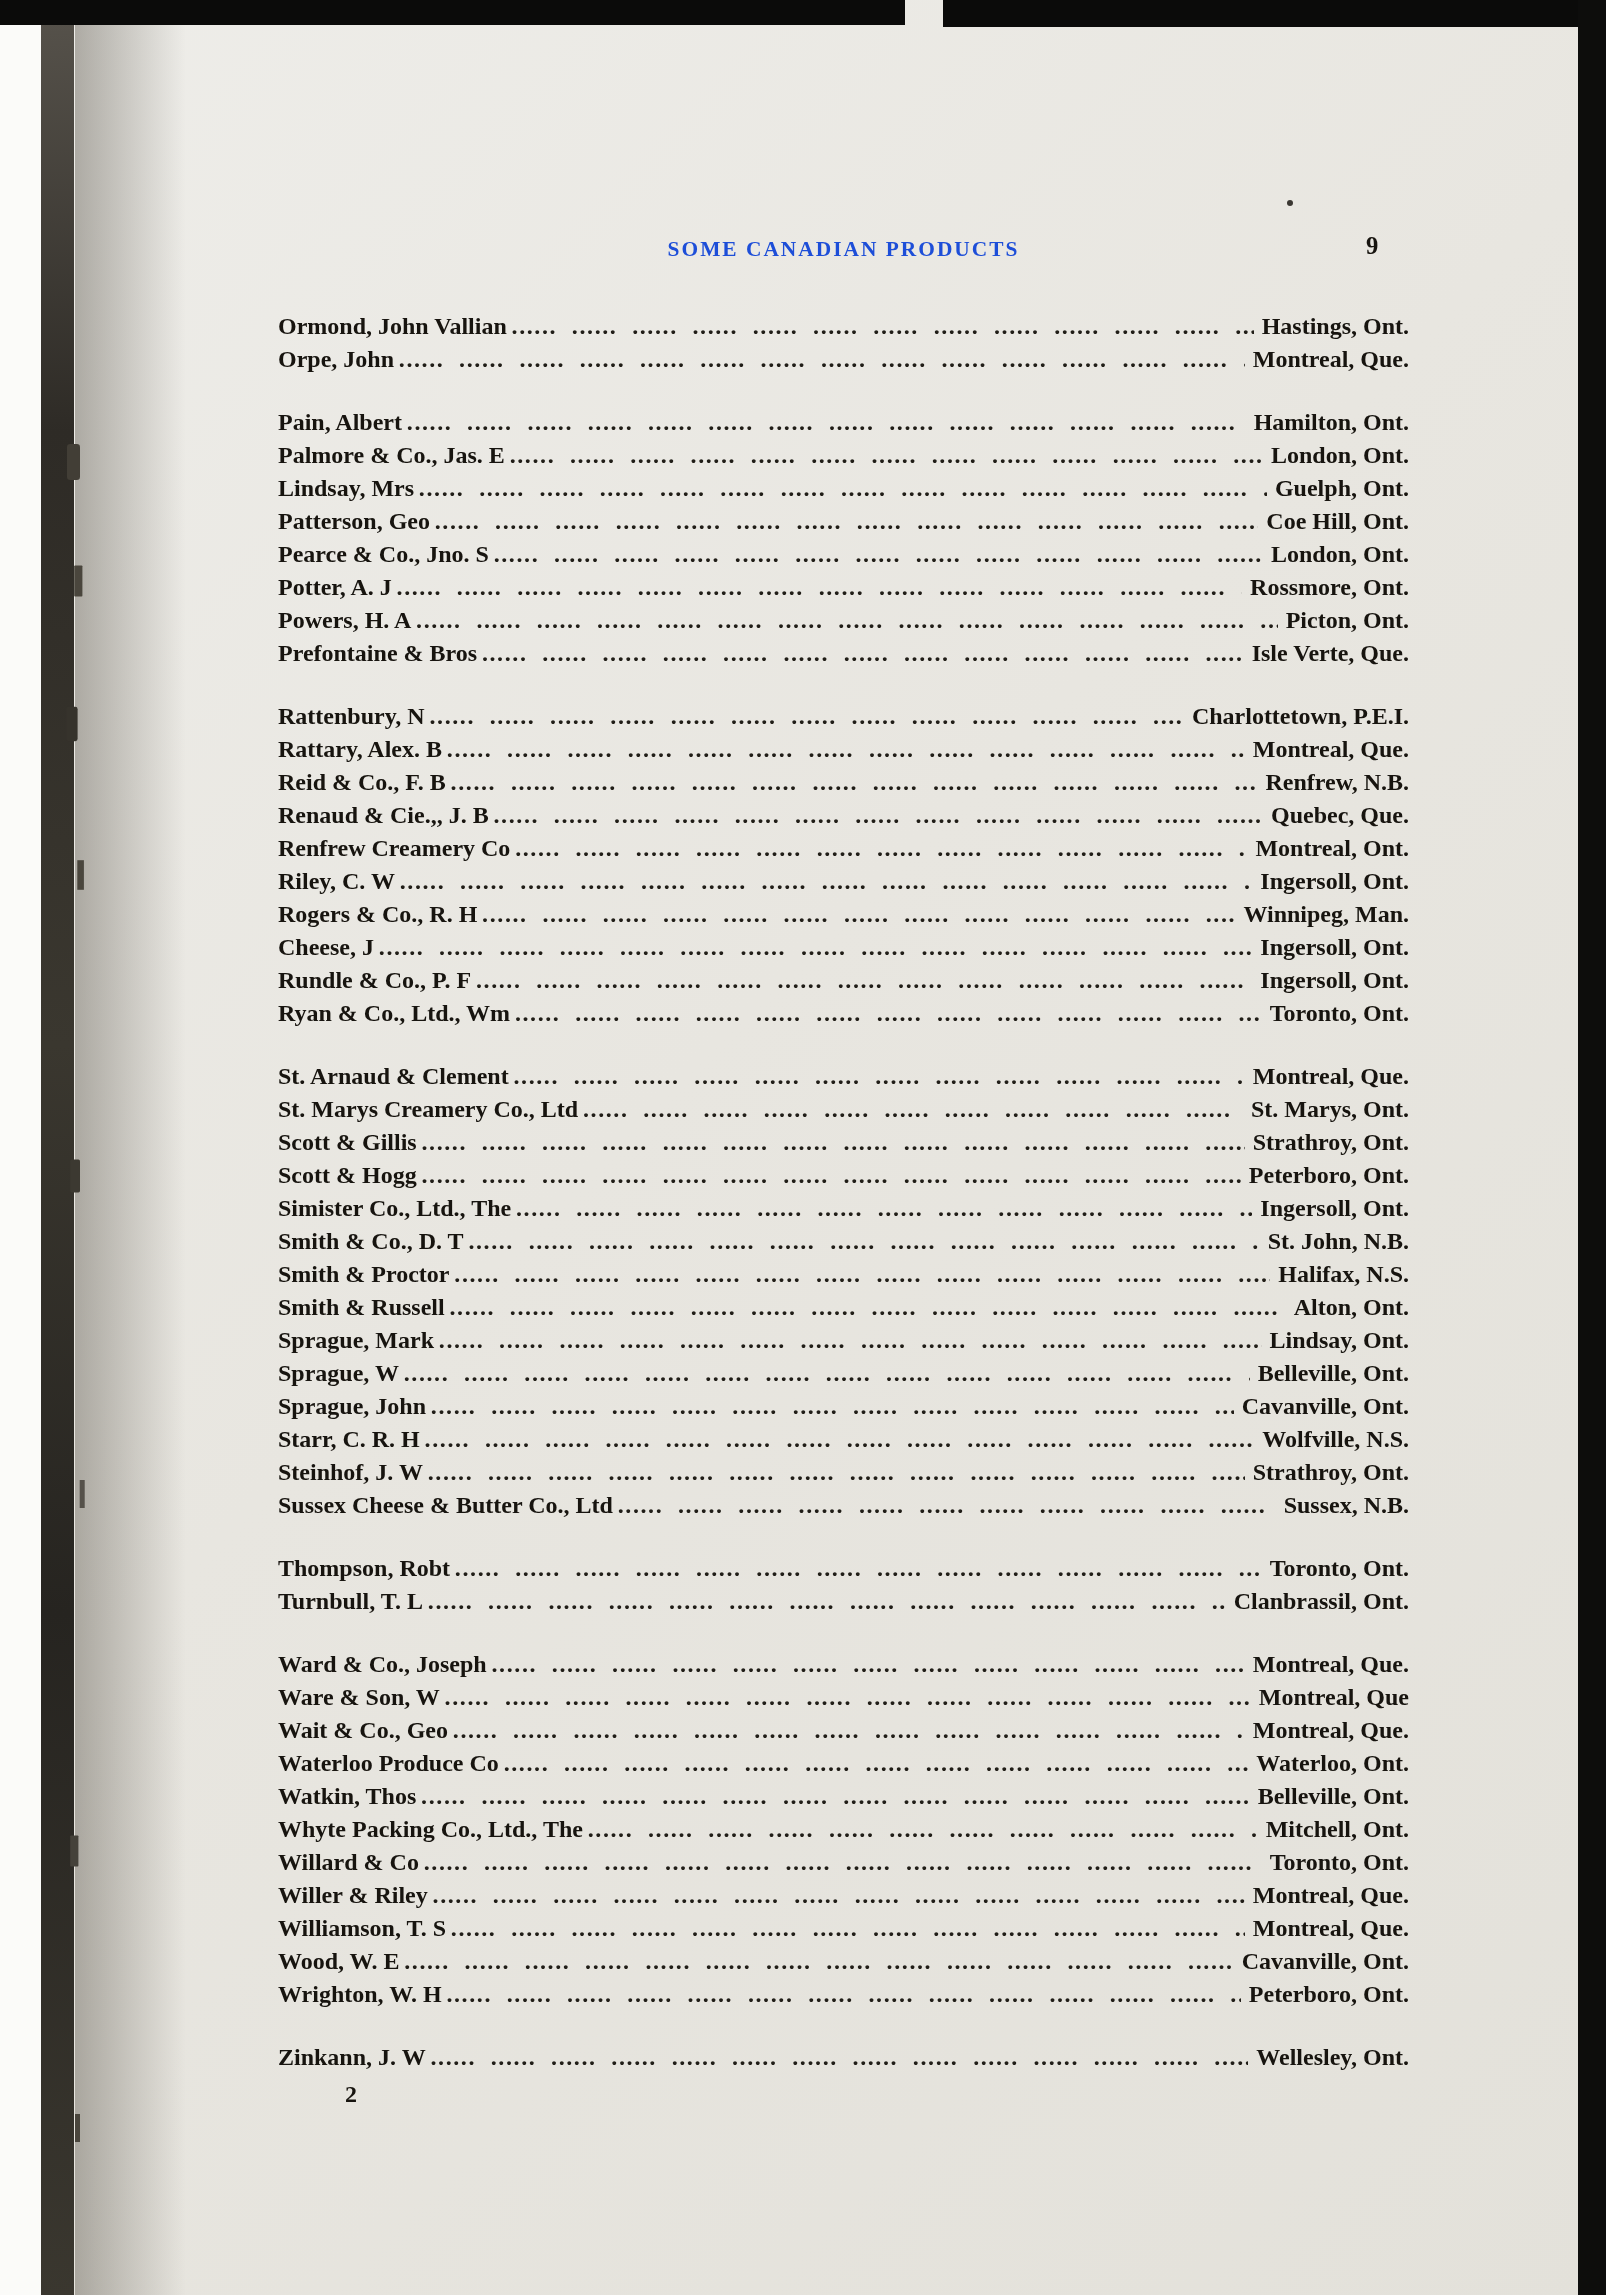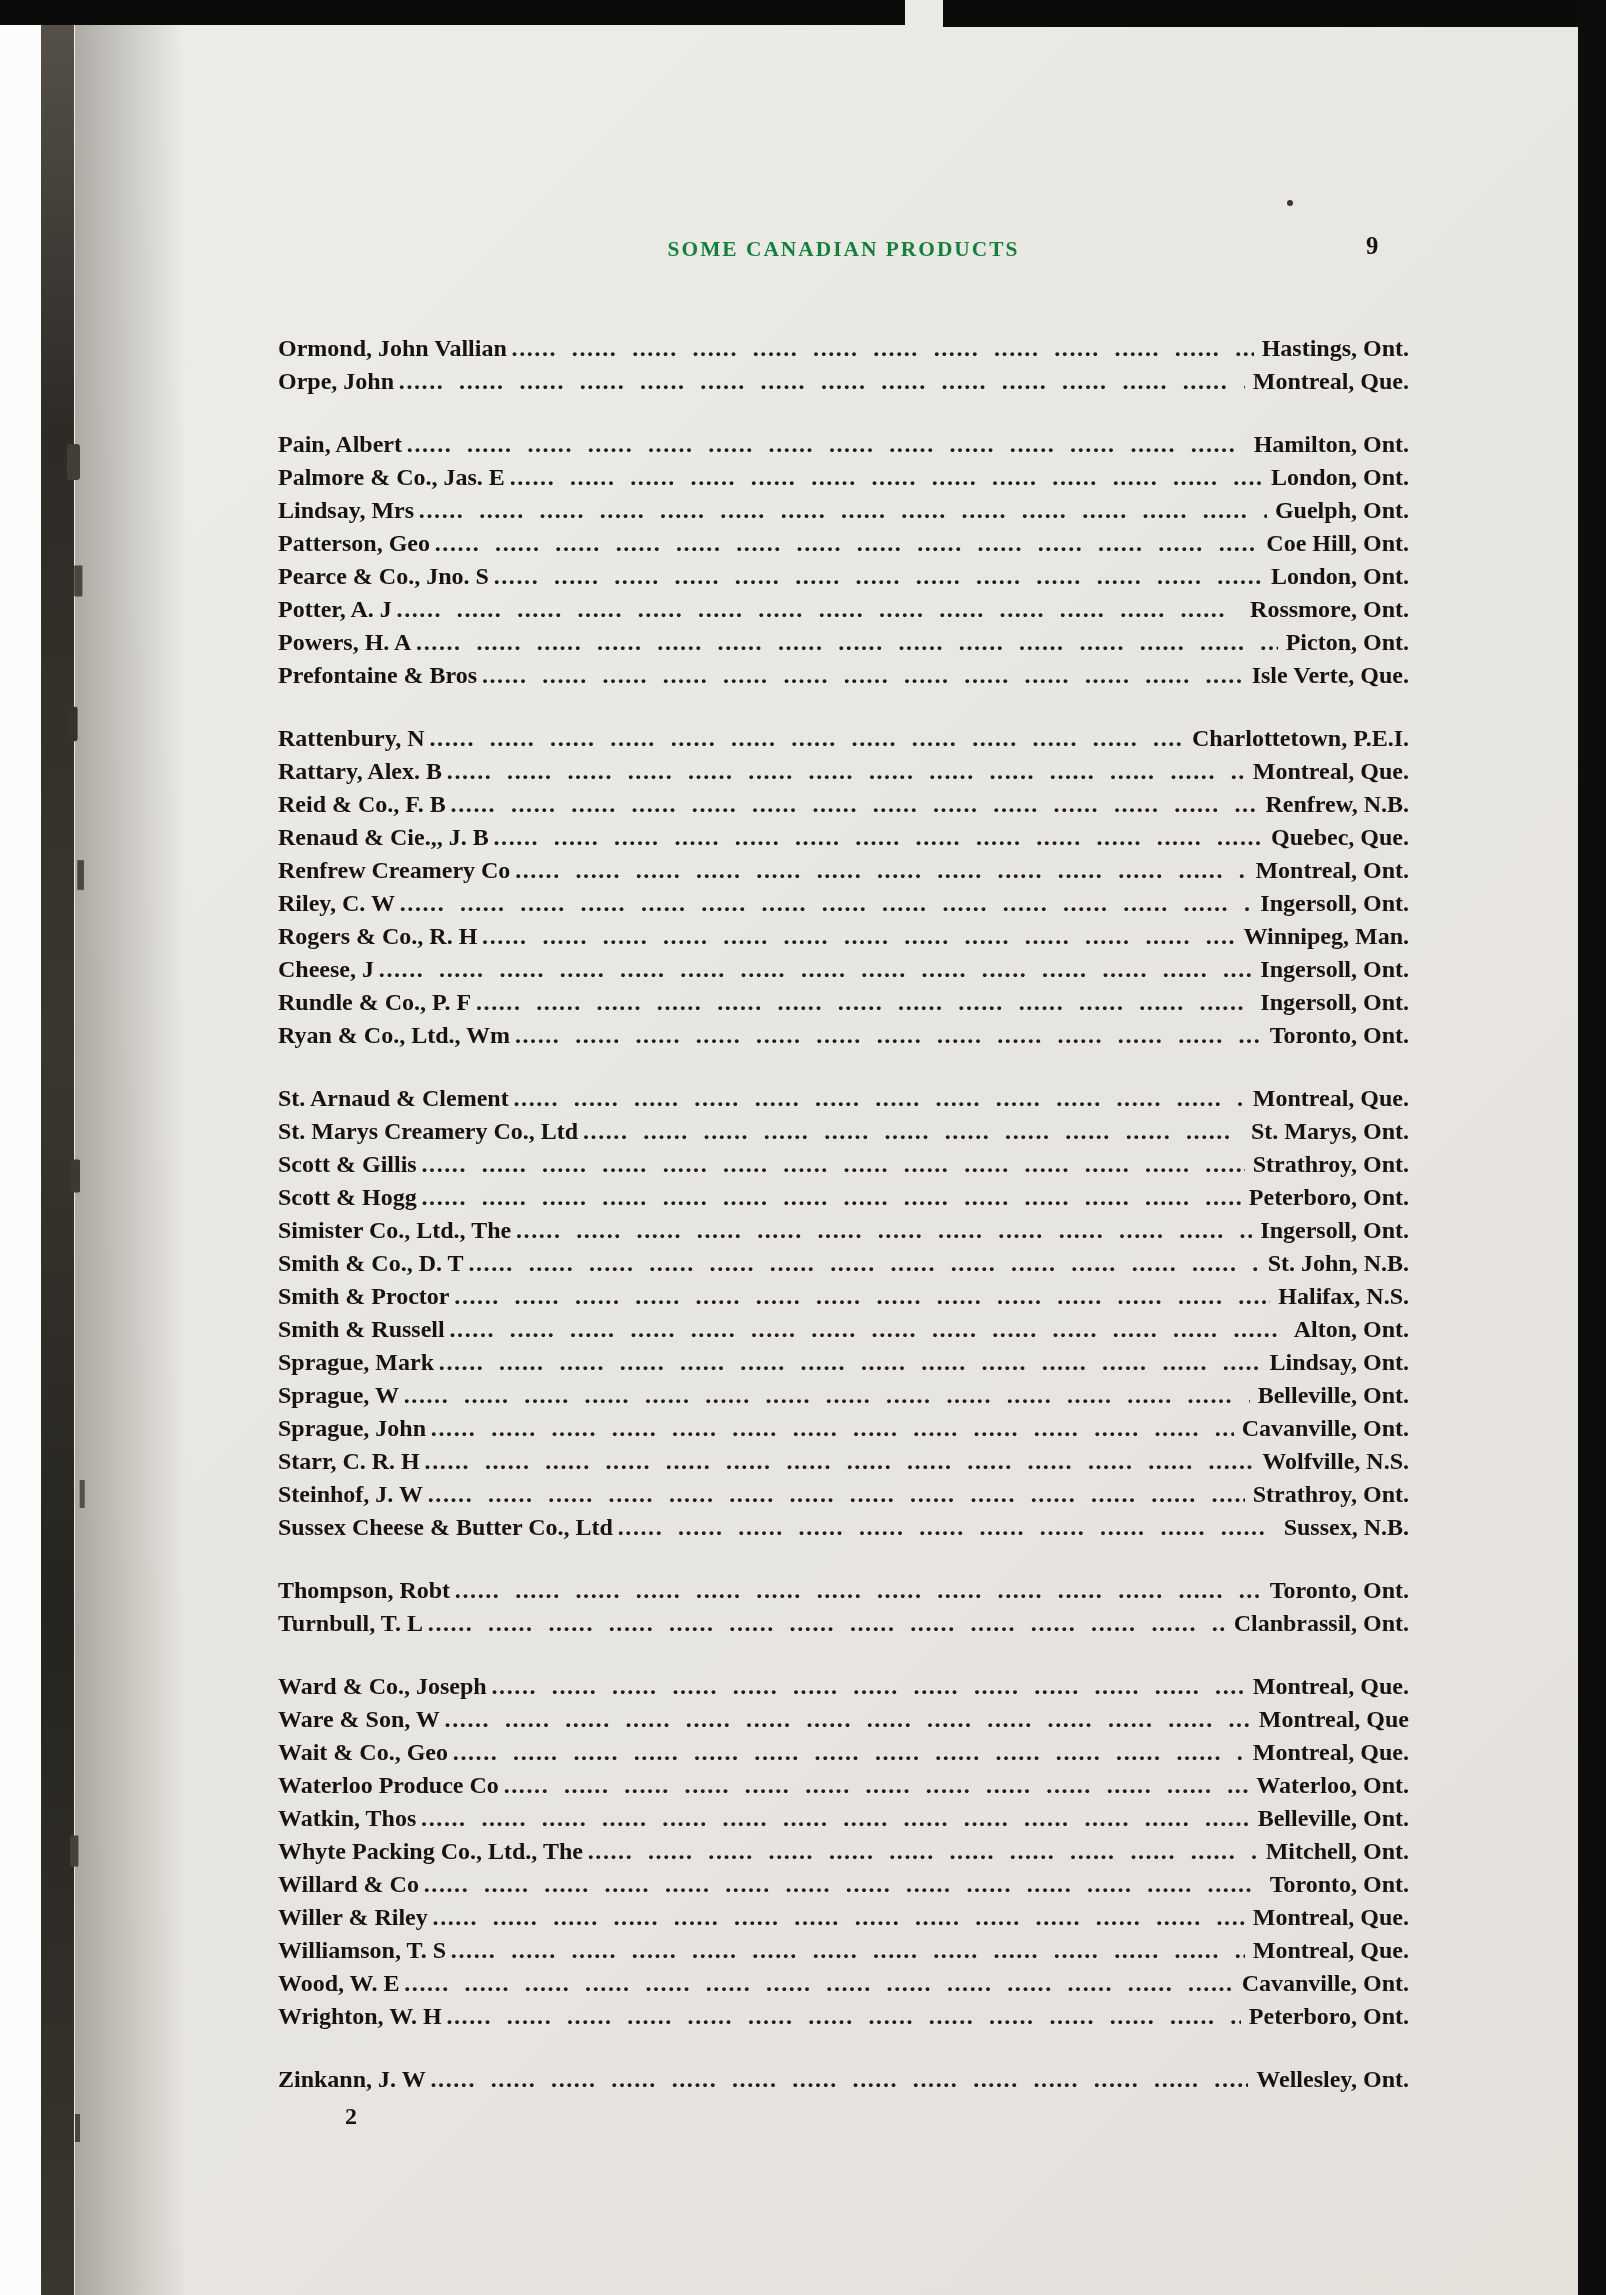--- a/index.html
+++ b/index.html
@@ -71,32 +71,32 @@
   .header-row {
     position: relative;
     height: 28.6px;
     line-height: 28.6px;
   }
   .running-head {
     display: block;
     text-align: center;
     font-size: 21.4px;
     letter-spacing: 2px;
-    color: #15803d;
+    color: #1d4ed8;
   }
   .page-number {
     position: absolute;
     right: 30px;
     top: -3.2px;
     font-size: 24.6px;
     letter-spacing: 0.8px;
   }
 
   .directory {
-    margin-top: 68px;
+    margin-top: 46px;
     font-size: 24px;
   }
   .group { margin-bottom: 30px; }
   .group:last-child { margin-bottom: 0; text-align: right; }
   .entry {
     display: flex;
     align-items: baseline;
     white-space: nowrap;
     height: 33px;
     line-height: 33px;

